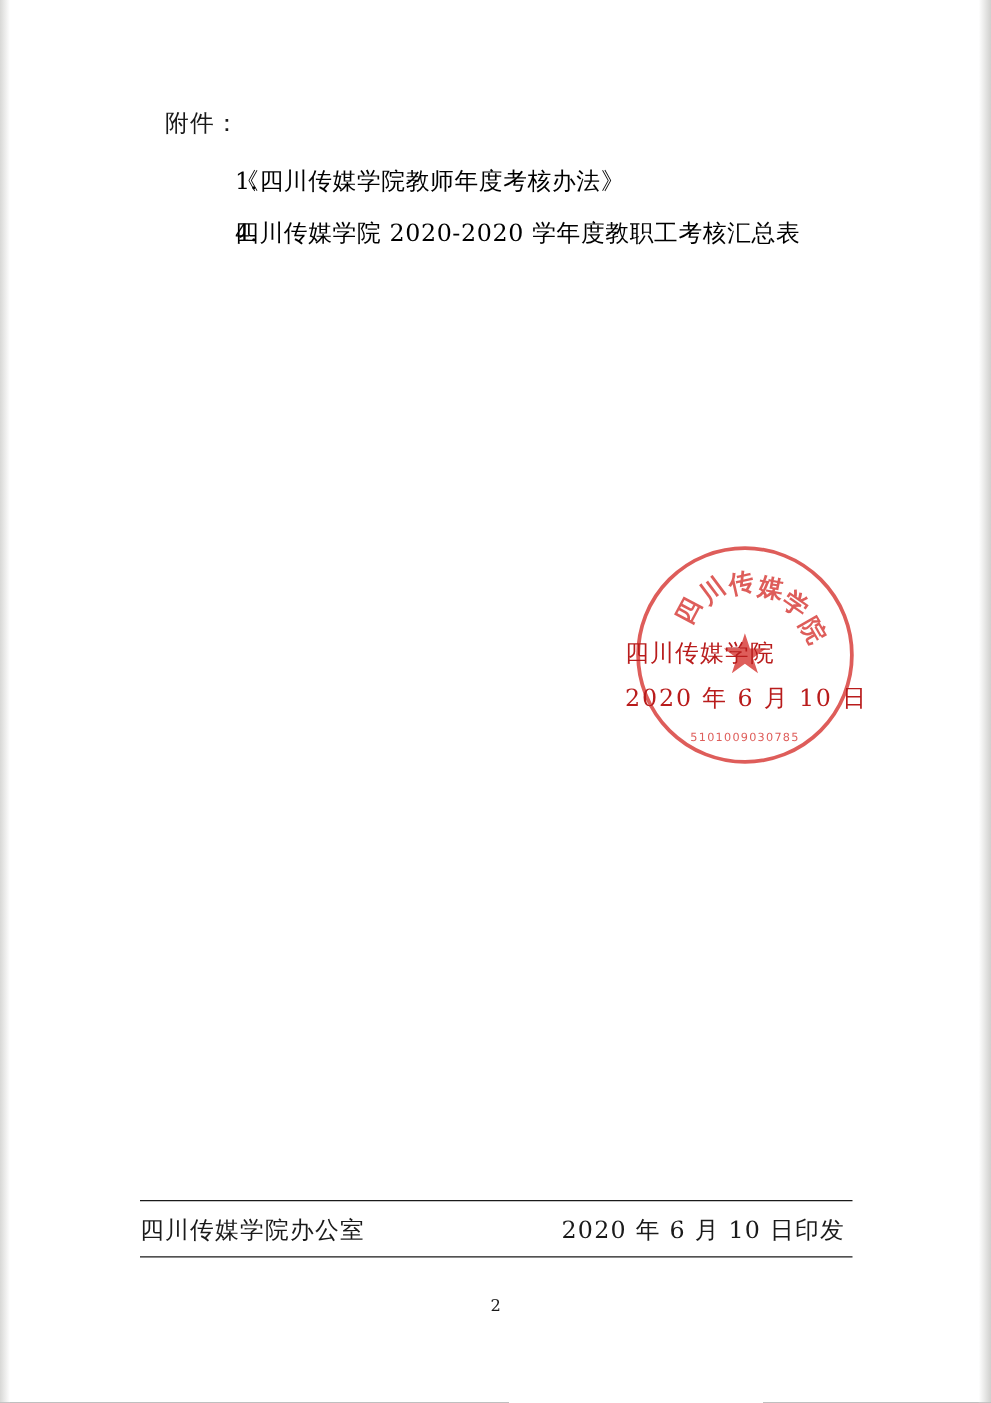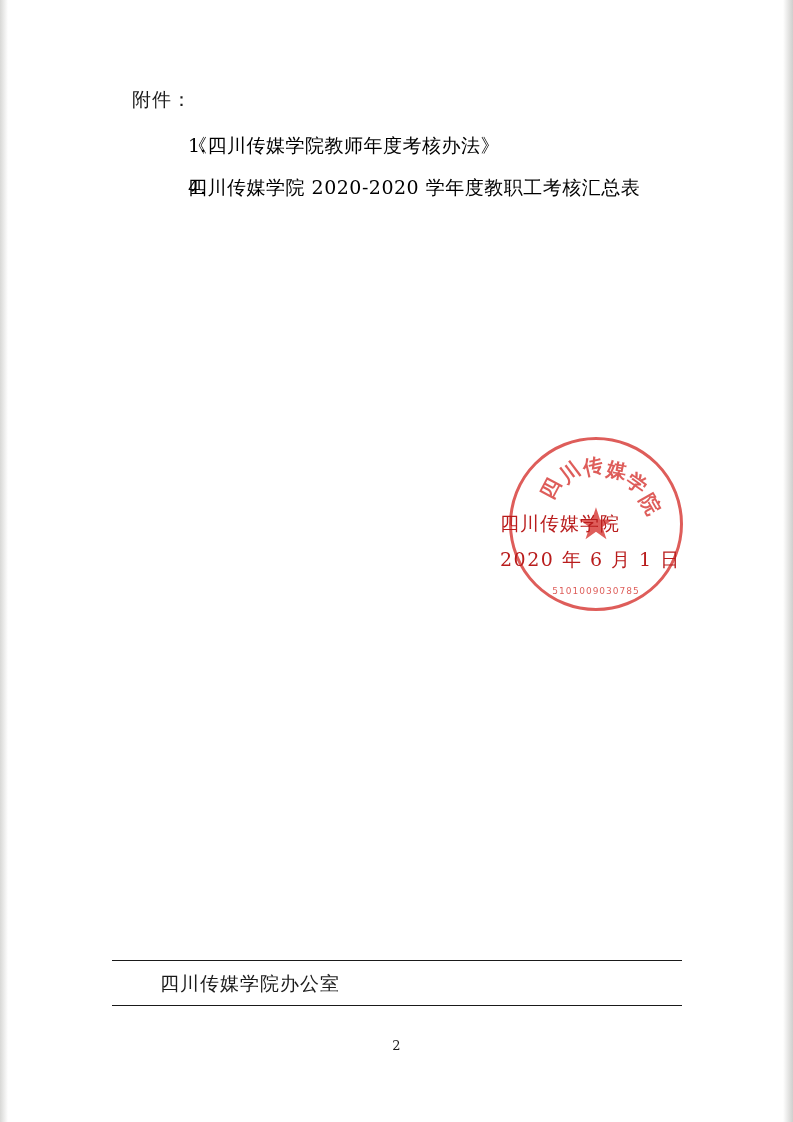--- a/index.html
+++ b/index.html
@@ -163,21 +163,20 @@
     left: 112px;
     top: 963px;
     width: 570px;
     height: 42px;
     display: flex;
     align-items: center;
     justify-content: space-between;
     font-size: 19px;
     color: #1a1a1a;
     letter-spacing: 1px;
-    margin-left: 48px;
   }
   .footer-right {
     padding-right: 6px;
   }
   .page-number {
     position: absolute;
     left: 0;
     top: 1038px;
     width: 793px;
     text-align: center;
@@ -213,24 +212,25 @@
       <span style="transform: rotate(11deg) translate(0,-70px) rotate(0deg);">媒</span>
       <span style="transform: rotate(35deg) translate(0,-70px) rotate(0deg);">学</span>
       <span style="transform: rotate(60deg) translate(0,-70px) rotate(0deg);">院</span>
     </div>
     <div class="star">★</div>
     <div class="seal-code">5101009030785</div>
   </div>
 
   <div class="sign-block">
     <div class="sign-org">四川传媒学院</div>
-    <div class="sign-date">2020 年 6 月 1 日</div>
+    <div class="sign-date">2020 年 6 月 10 日</div>
   </div>
 
   <div class="footer-rule-top"></div>
   <div class="footer-row">
     <div class="footer-left">四川传媒学院办公室</div>
+    <div class="footer-right">2020 年 6 月 10 日印发</div>
   </div>
   <div class="footer-rule-bottom"></div>
 
   <div class="page-number">2</div>
 
 </div>
 
 </body></html>

